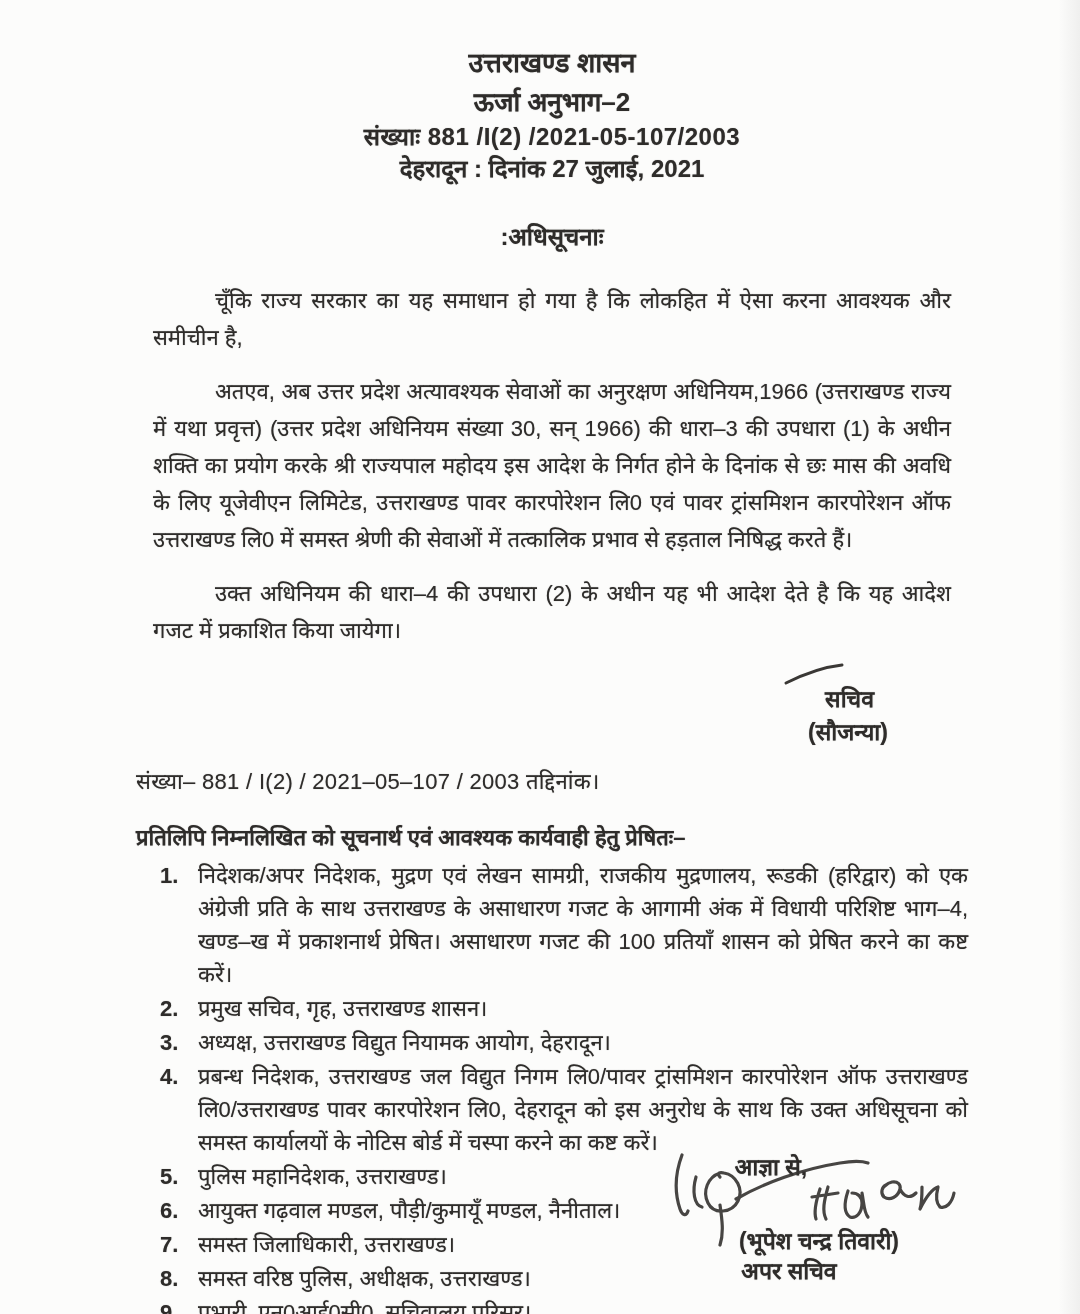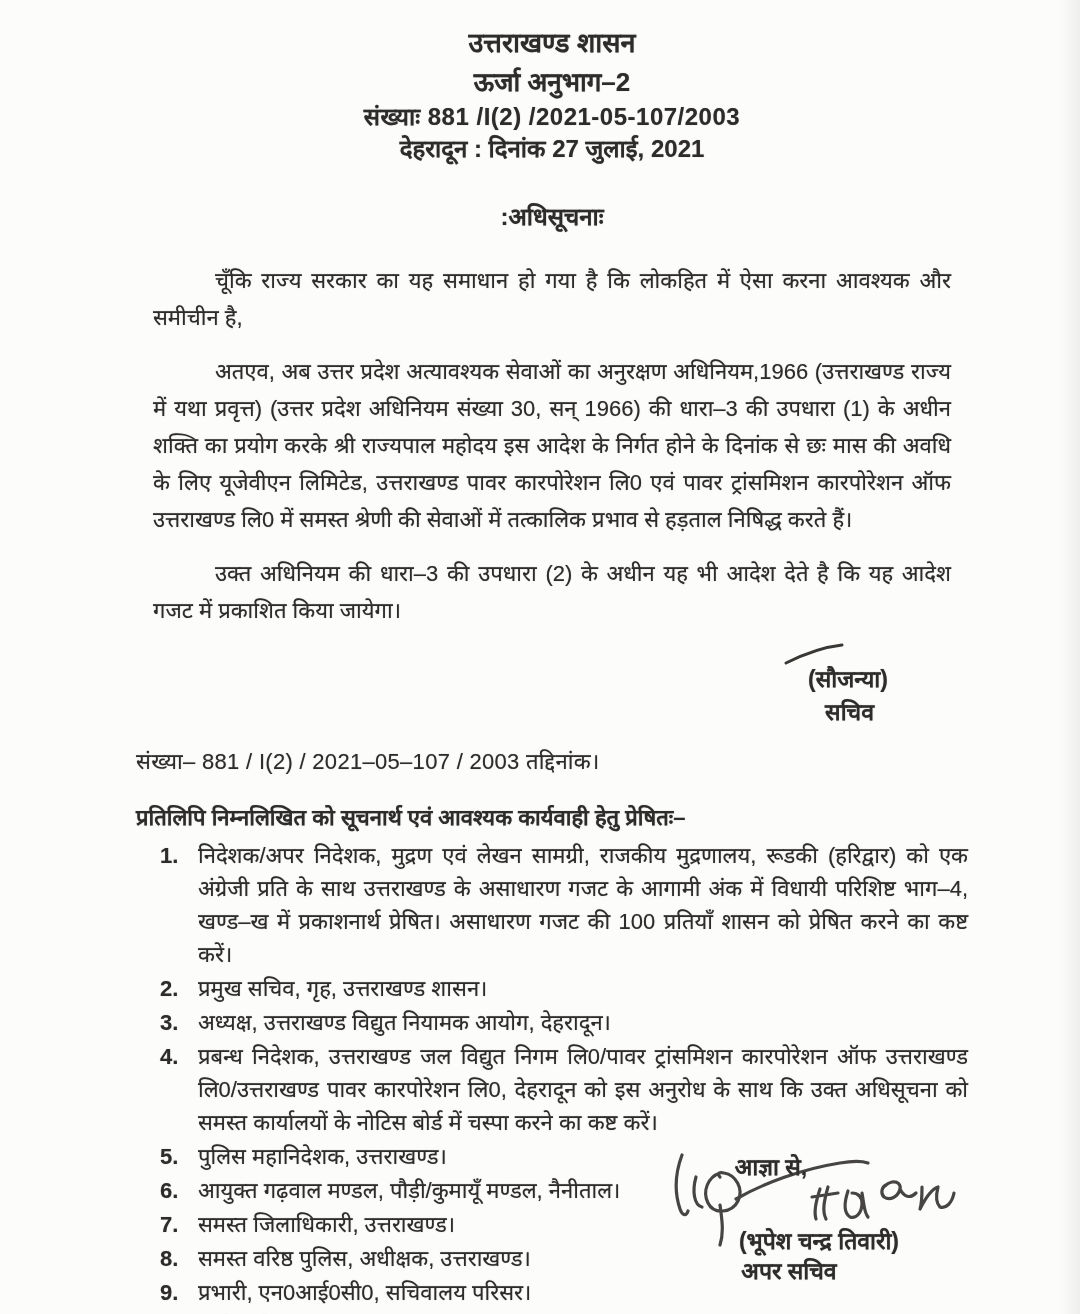--- a/index.html
+++ b/index.html
@@ -15,21 +15,21 @@
     font-family: "Liberation Sans", "DejaVu Sans", sans-serif;
     color: #2e2c2a;
     -webkit-font-smoothing: antialiased;
   }
   .page {
     position: relative;
     width: 100%;
     height: 100%;
     background: linear-gradient(to right, #fcfcfb 0%, #fcfcfb 98%, #efefee 100%);
     box-sizing: border-box;
-    padding: 26px 112px 20px 136px;
+    padding: 46px 112px 20px 136px;
   }
   .soft {
     text-shadow: 0 0 1px rgba(46,44,42,0.45);
   }
   .doc-header {
     text-align: center;
     font-weight: bold;
     line-height: 1.0;
   }
   .doc-header .h1 { font-size: 27px; margin: 4px 0 12px 0; }
@@ -137,28 +137,28 @@
     <div class="h1">उत्तराखण्ड शासन</div>
     <div class="h2">ऊर्जा अनुभाग–2</div>
     <div class="h3">संख्याः 881 /I(2) /2021-05-107/2003</div>
     <div class="h4">देहरादून : दिनांक 27 जुलाई, 2021</div>
   </div>
 
   <div class="notif-title soft">:अधिसूचनाः</div>
 
   <p class="body-text para para-1 soft">चूँकि राज्य सरकार का यह समाधान हो गया है कि लोकहित में ऐसा करना आवश्यक और समीचीन है,</p>
   <p class="body-text para para-2 soft">अतएव, अब उत्तर प्रदेश अत्यावश्यक सेवाओं का अनुरक्षण अधिनियम,1966 (उत्तराखण्ड राज्य में यथा प्रवृत्त) (उत्तर प्रदेश अधिनियम संख्या 30, सन् 1966) की धारा–3 की उपधारा (1) के अधीन शक्ति का प्रयोग करके श्री राज्यपाल महोदय इस आदेश के निर्गत होने के दिनांक से छः मास की अवधि के लिए यूजेवीएन लिमिटेड, उत्तराखण्ड पावर कारपोरेशन लि0 एवं पावर ट्रांसमिशन कारपोरेशन ऑफ उत्तराखण्ड लि0 में समस्त श्रेणी की सेवाओं में तत्कालिक प्रभाव से हड़ताल निषिद्ध करते हैं।</p>
-  <p class="body-text para para-3 soft">उक्त अधिनियम की धारा–3 की उपधारा (2) के अधीन यह भी आदेश देते है कि यह आदेश गजट में प्रकाशित किया जायेगा।</p>
+  <p class="body-text para para-3 soft">उक्त अधिनियम की धारा–4 की उपधारा (2) के अधीन यह भी आदेश देते है कि यह आदेश गजट में प्रकाशित किया जायेगा।</p>
 
   <div class="sign-top soft">
     <svg class="stroke-svg" width="70" height="26" viewBox="0 0 70 26">
       <path d="M6 22 C 22 14, 44 6, 62 4" stroke="#3a3835" stroke-width="3" fill="none" stroke-linecap="round"></path>
     </svg>
+    <div style="padding-right: 14px;">सचिव</div>
     <div>(सौजन्या)</div>
-    <div style="padding-right: 14px;">सचिव</div>
   </div>
 
   <div class="ref-line soft">संख्या– 881 / I(2) / 2021–05–107 / 2003 तद्दिनांक।</div>
 
   <div class="copy-heading soft">प्रतिलिपि निम्नलिखित को सूचनार्थ एवं आवश्यक कार्यवाही हेतु प्रेषितः–</div>
 
   <div class="copy-list">
     <div class="copy-item soft">
       <span class="num">1.</span>
       <span class="txt">निदेशक/अपर निदेशक, मुद्रण एवं लेखन सामग्री, राजकीय मुद्रणालय, रूडकी (हरिद्वार) को एक अंग्रेजी प्रति के साथ उत्तराखण्ड के असाधारण गजट के आगामी अंक में विधायी परिशिष्ट भाग–4, खण्ड–ख में प्रकाशनार्थ प्रेषित। असाधारण गजट की 100 प्रतियाँ शासन को प्रेषित करने का कष्ट करें।</span>

